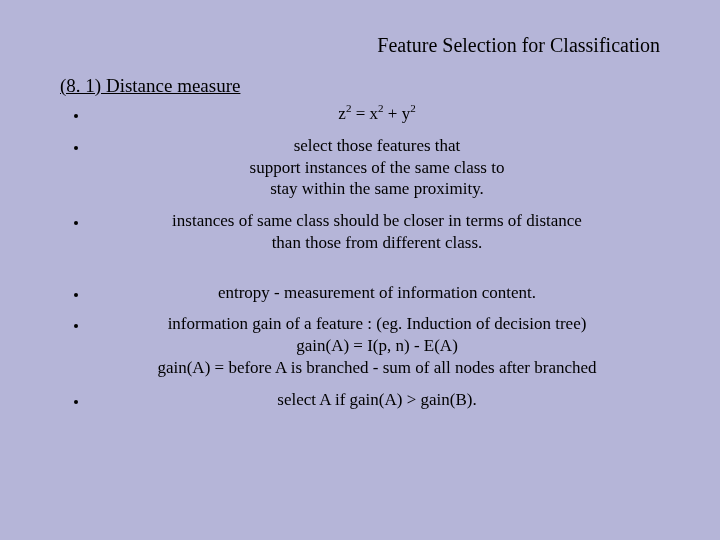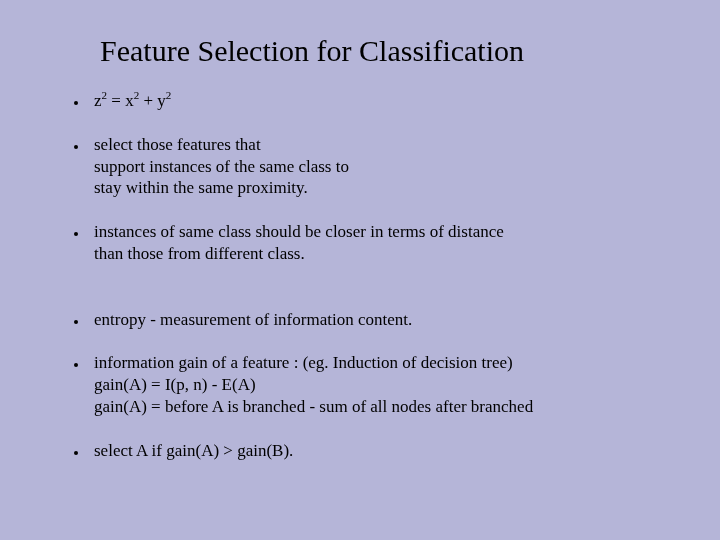--- a/index.html
+++ b/index.html
@@ -11,61 +11,63 @@
     font-family: "Times New Roman", Times, serif;
     color: #000;
   }
   .slide {
     box-sizing: border-box;
     width: 720px;
     height: 540px;
     padding: 30px 60px 30px 60px;
   }
   .title {
-    font-size: 30px;
-    text-align: left;
+    font-size: 20px;
+    text-align: right;
     margin: 4px 0 18px 0;
     font-weight: 400;
     padding-left: 40px;
   }
   .section-heading {
     font-size: 19px;
     text-decoration: underline;
     margin: 6px 0 4px 0;
   }
   ul.bullets {
     list-style-type: disc;
     margin: 2px 0 14px 0;
     padding-left: 28px;
   }
   ul.bullets > li {
     font-size: 17px;
     line-height: 1.28;
-    margin: 22px 0 10px 0;
+    margin: 6px 0 10px 0;
     padding-left: 6px;
+    text-align: center;
   }
   ul.bullets > li::marker {
     font-size: 12px;
   }
   sup {
     font-size: 0.65em;
     vertical-align: super;
     line-height: 0;
   }
   .gap {
     height: 8px;
   }
 </style>
 </head>
 <body>
 
 <div class="slide">
 
   <div class="title">Feature Selection for Classification</div>
 
+  <div class="section-heading">(8. 1) Distance measure</div>
 
   <ul class="bullets">
     <li>
       <span>z</span><sup>2</sup><span> = </span><span>x</span><sup>2</sup><span> + </span><span>y</span><sup>2</sup>
     </li>
     <li>select those features that<br>support instances of the same class to<br>stay within the same proximity.</li>
     <li>instances of same class should be closer in terms of distance<br>than those from different class.</li>
   </ul>
 
   <div class="gap"></div>

